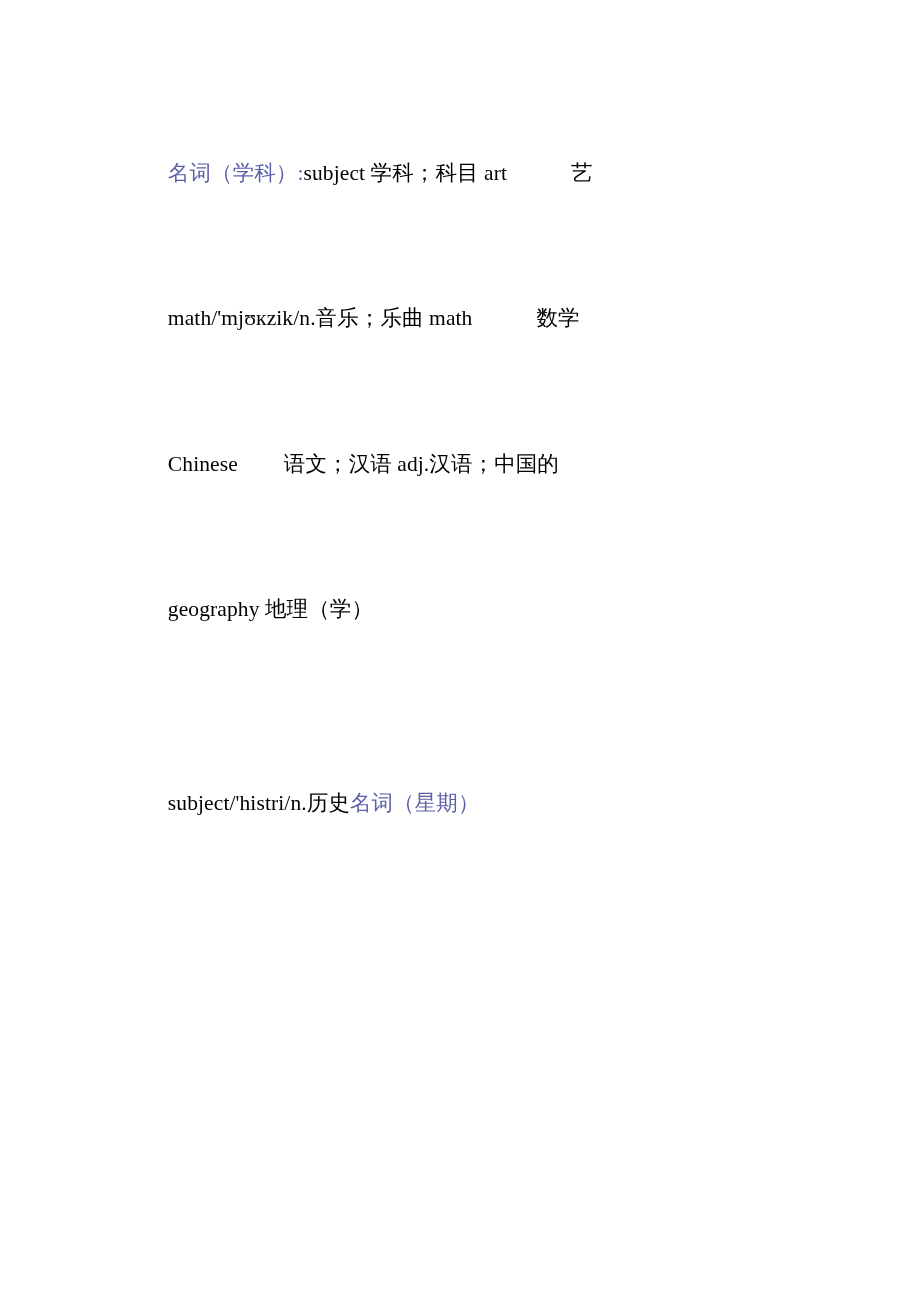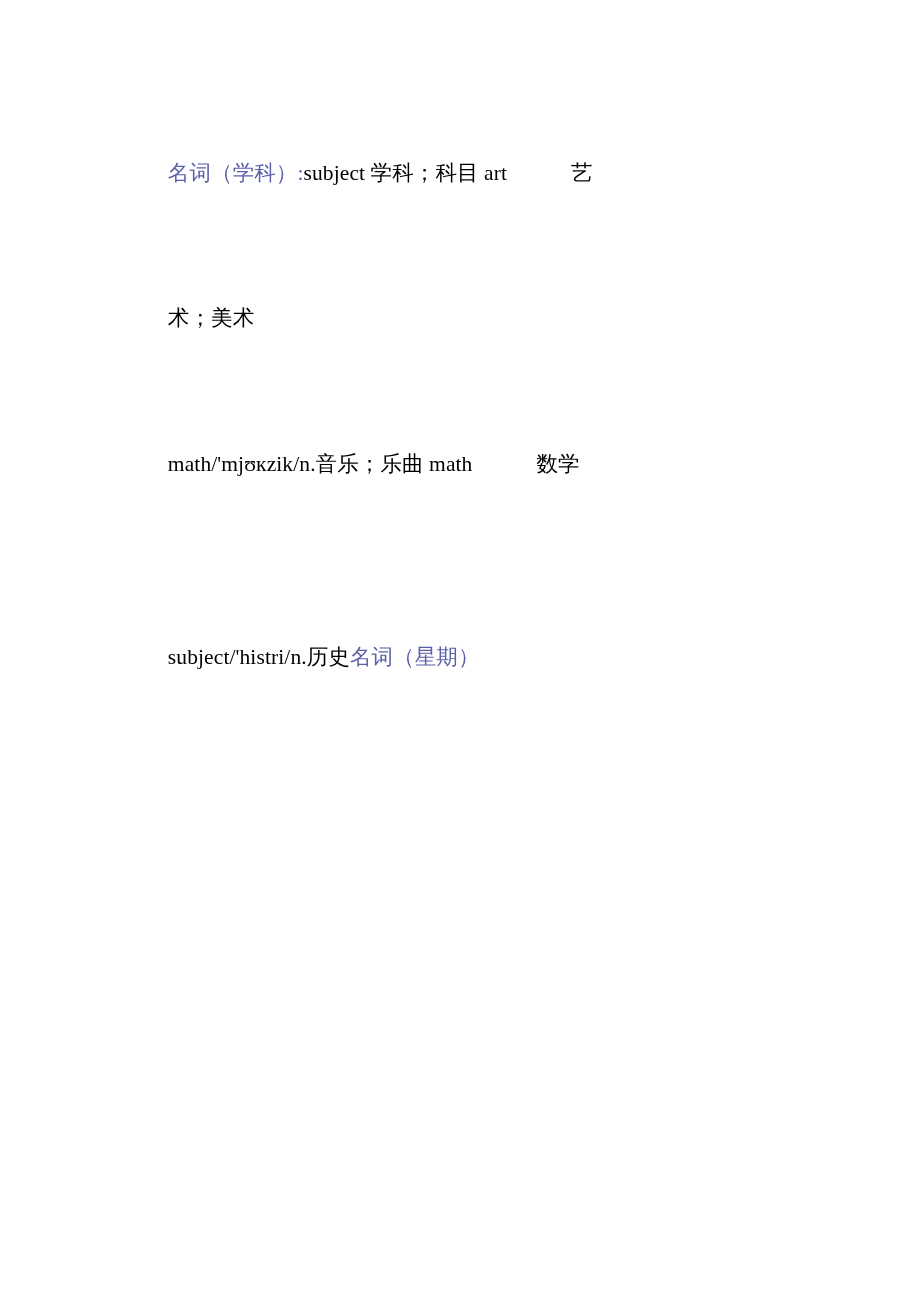--- a/index.html
+++ b/index.html
@@ -48,31 +48,34 @@
 </head>
 <body>
 
 <div class="page">
   <div class="doc-body">
 
     <div class="line line-indent">
       <span class="blue">名词（学科）</span><span class="blue">:</span><span>subject 学科；科目 art</span><span class="sp-xl"></span><span>艺</span>
     </div>
 
-    <div class="line">
-      <span>术；美术</span>
-    </div>
 
 
 
     <div class="line">
       <span>math/'mjʊкzik/n.音乐；乐曲 math</span><span class="sp-xl"></span><span>数学</span>
     </div>
 
+    <div class="line">
+      <span>Chinese</span><span class="sp-lg"></span><span>语文；汉语 adj.汉语；中国的</span>
+    </div>
 
+    <div class="line">
+      <span>geography 地理（学）</span>
+    </div>
 
     <div class="para-gap"></div>
 
     <div class="line">
       <span>subject/'histri/n.历史</span><span class="blue">名词（星期）</span>
     </div>
 
   </div>
 </div>
 

